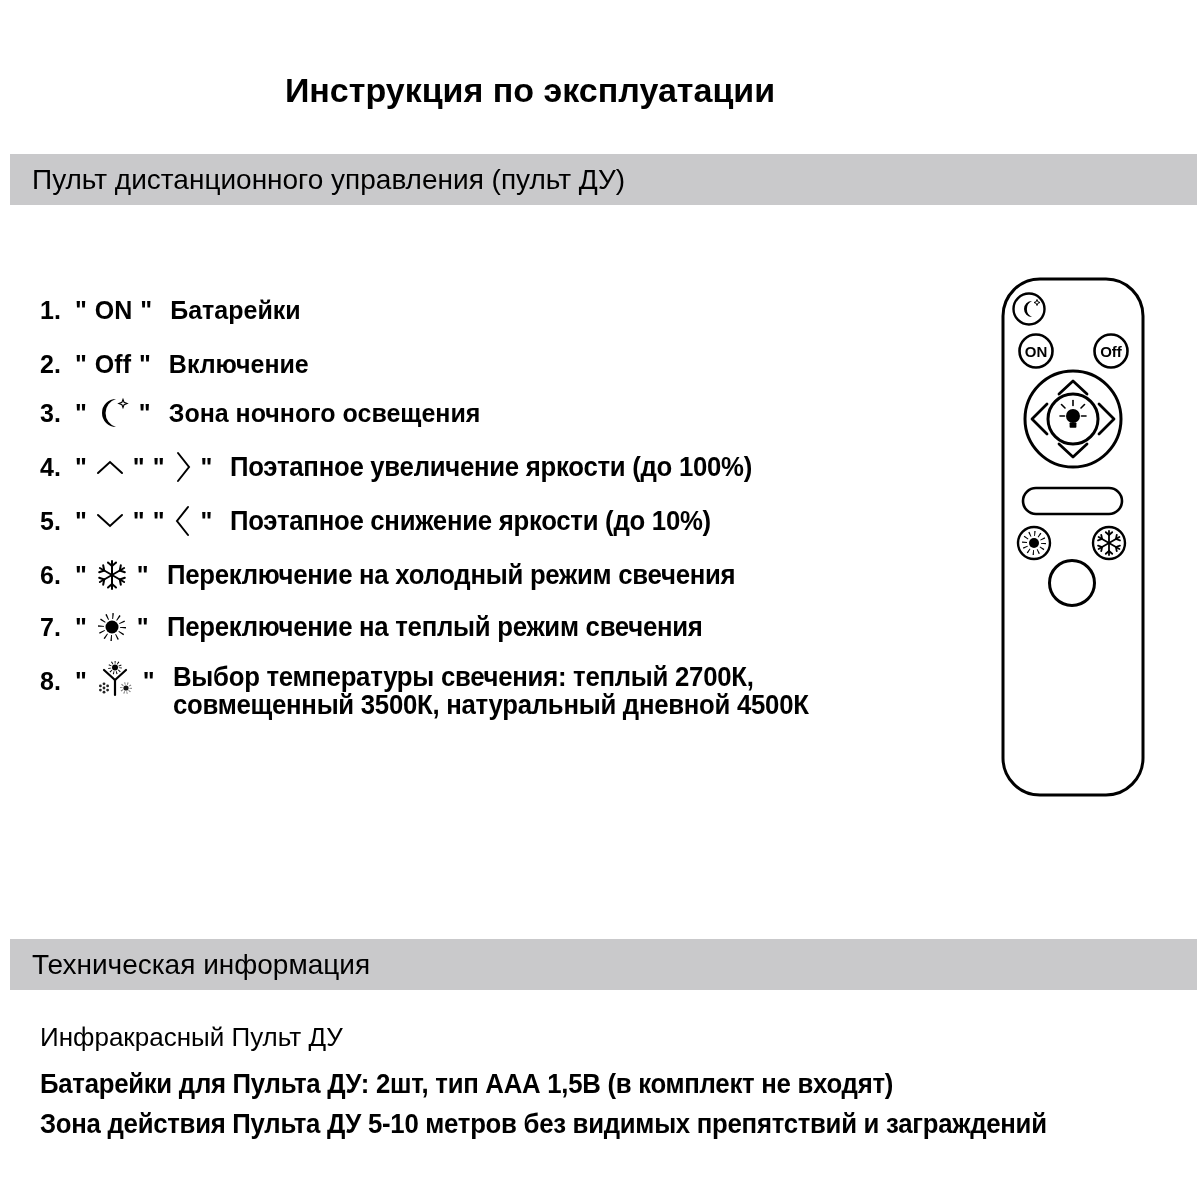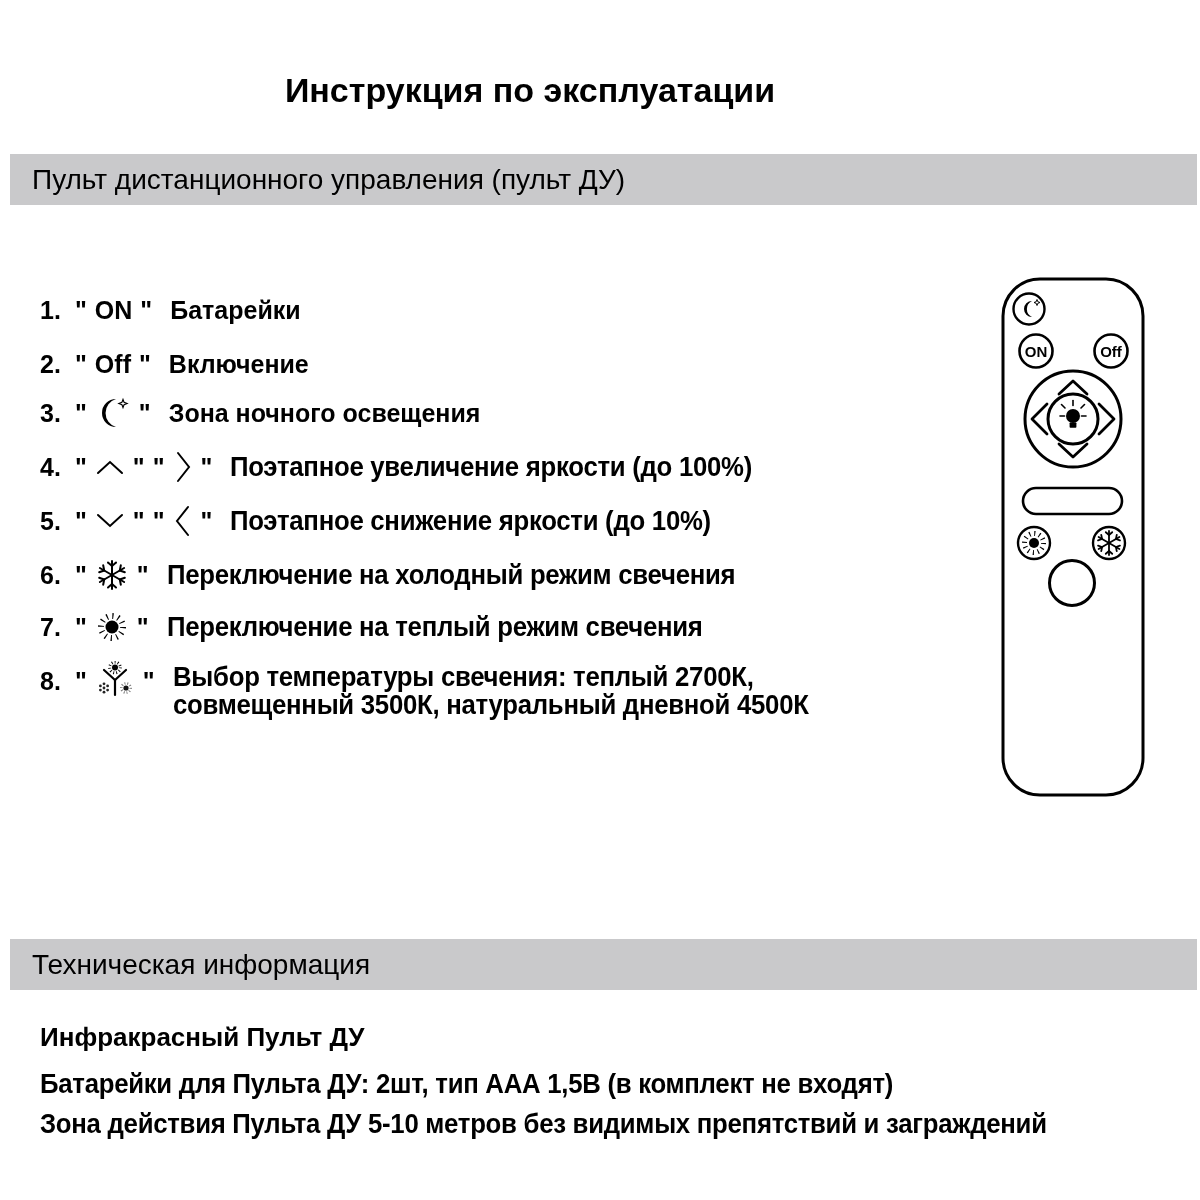--- a/index.html
+++ b/index.html
@@ -34,21 +34,21 @@
     transform:scaleX(0.92);transform-origin:left center;
     display:inline-block;
   }
   .row8{align-items:flex-start;height:auto;}
   .row8 .num,.row8 .q{line-height:36px;}
   .desc2{
     margin-left:10px;font-size:28px;letter-spacing:-0.3px;line-height:28px;
     transform:scaleX(0.92);transform-origin:left top;display:inline-block;
   }
   .icon{display:inline-flex;align-items:center;justify-content:center;}
-  .tech-line1{top:1022px;left:40px;font-size:26px;font-weight:bold;}
+  .tech-line1{top:1022px;left:40px;font-size:26px;font-weight:normal;}
   .tech-line{left:40px;font-size:28px;font-weight:bold;letter-spacing:-0.3px;
     transform:scaleX(0.92);transform-origin:left top;white-space:nowrap;}
   .tl2{top:1068px;}
   .tl3{top:1108px;}
   svg{display:block;}
   .remote-svg{top:277px;left:1001px;}
 </style>
 </head>
 <body>
 

